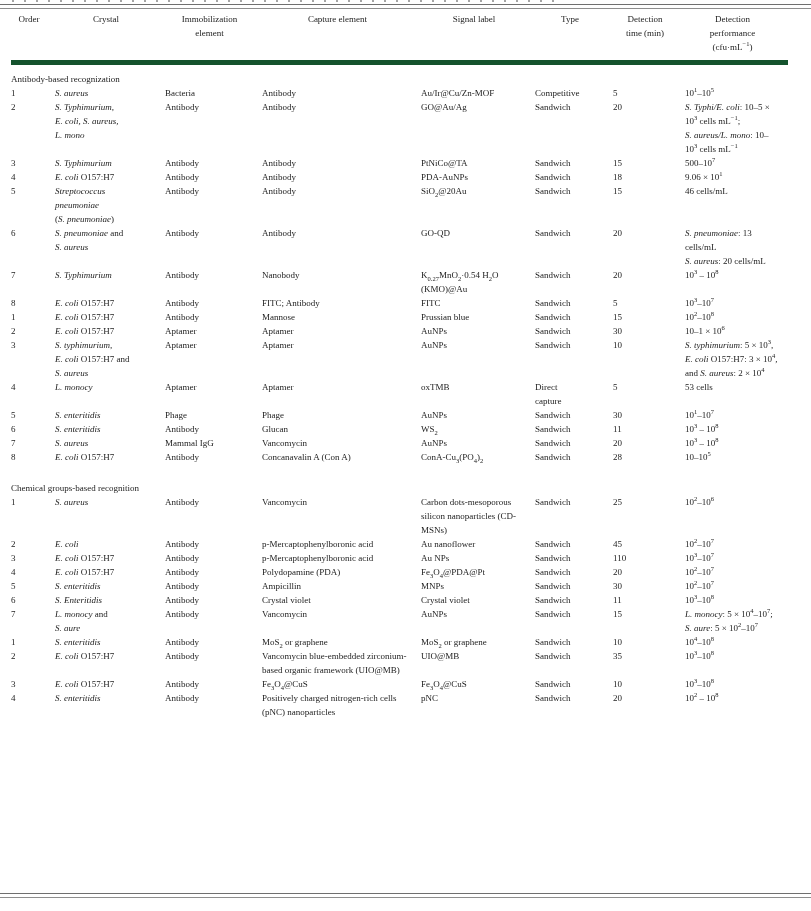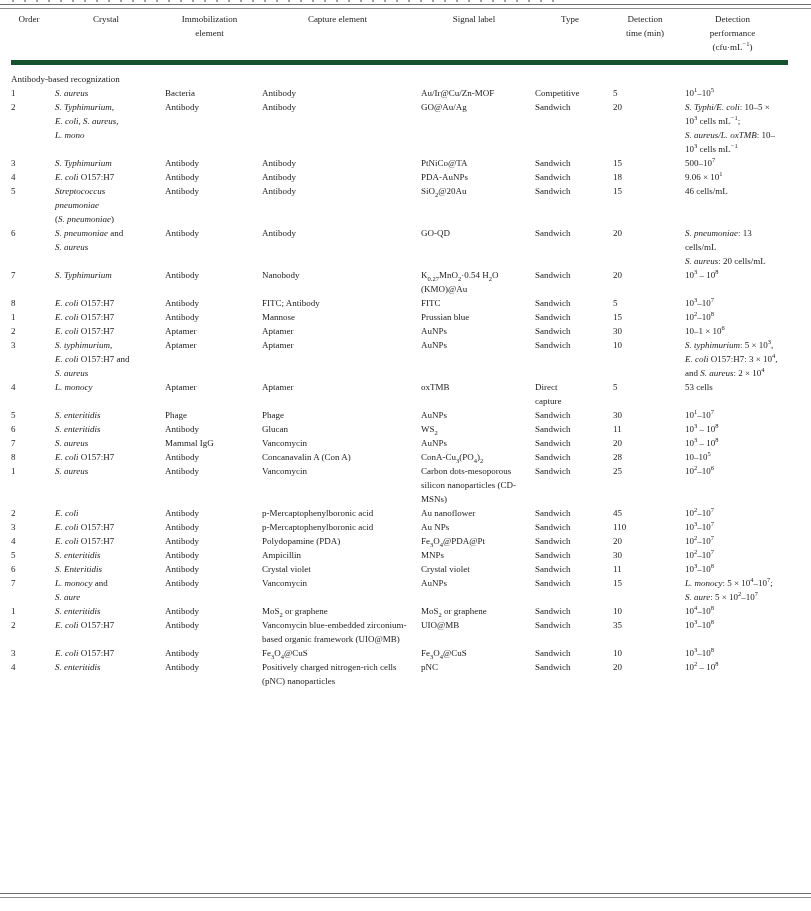--- a/index.html
+++ b/index.html
@@ -93,21 +93,21 @@
           <td>10<sup>1</sup>–10<sup>5</sup></td>
         </tr>
         <tr>
           <td>2</td>
           <td><i>S. Typhimurium,</i><br><i>E. coli, S. aureus,</i><br><i>L. mono</i></td>
           <td>Antibody</td>
           <td>Antibody</td>
           <td>GO@Au/Ag</td>
           <td>Sandwich</td>
           <td>20</td>
-          <td><i>S. Typhi/E. coli</i>: 10–5 × 10<sup>3</sup> cells mL<sup>−1</sup>;<br><i>S. aureus/L. oxTMB</i>: 10–10<sup>3</sup> cells mL<sup>−1</sup></td>
+          <td><i>S. Typhi/E. coli</i>: 10–5 × 10<sup>3</sup> cells mL<sup>−1</sup>;<br><i>S. aureus/L. mono</i>: 10–10<sup>3</sup> cells mL<sup>−1</sup></td>
         </tr>
         <tr>
           <td>3</td>
           <td><i>S. Typhimurium</i></td>
           <td>Antibody</td>
           <td>Antibody</td>
           <td>PtNiCo@TA</td>
           <td>Sandwich</td>
           <td>15</td>
           <td>500–10<sup>7</sup></td>
@@ -234,20 +234,23 @@
         </tr>
         <tr>
           <td>8</td>
           <td><i>E. coli</i> O157:H7</td>
           <td>Antibody</td>
           <td>Concanavalin A (Con A)</td>
           <td>ConA-Cu<sub>3</sub>(PO<sub>4</sub>)<sub>2</sub></td>
           <td>Sandwich</td>
           <td>28</td>
           <td>10–10<sup>5</sup></td>
+        </tr>
+        <tr class="section-title-row">
+          <td colspan="8">Chemical groups-based recognition</td>
         </tr>
         <tr>
           <td>1</td>
           <td><i>S. aureus</i></td>
           <td>Antibody</td>
           <td>Vancomycin</td>
           <td>Carbon dots-mesoporous silicon nanoparticles (CD-MSNs)</td>
           <td>Sandwich</td>
           <td>25</td>
           <td>10<sup>2</sup>–10<sup>6</sup></td>

